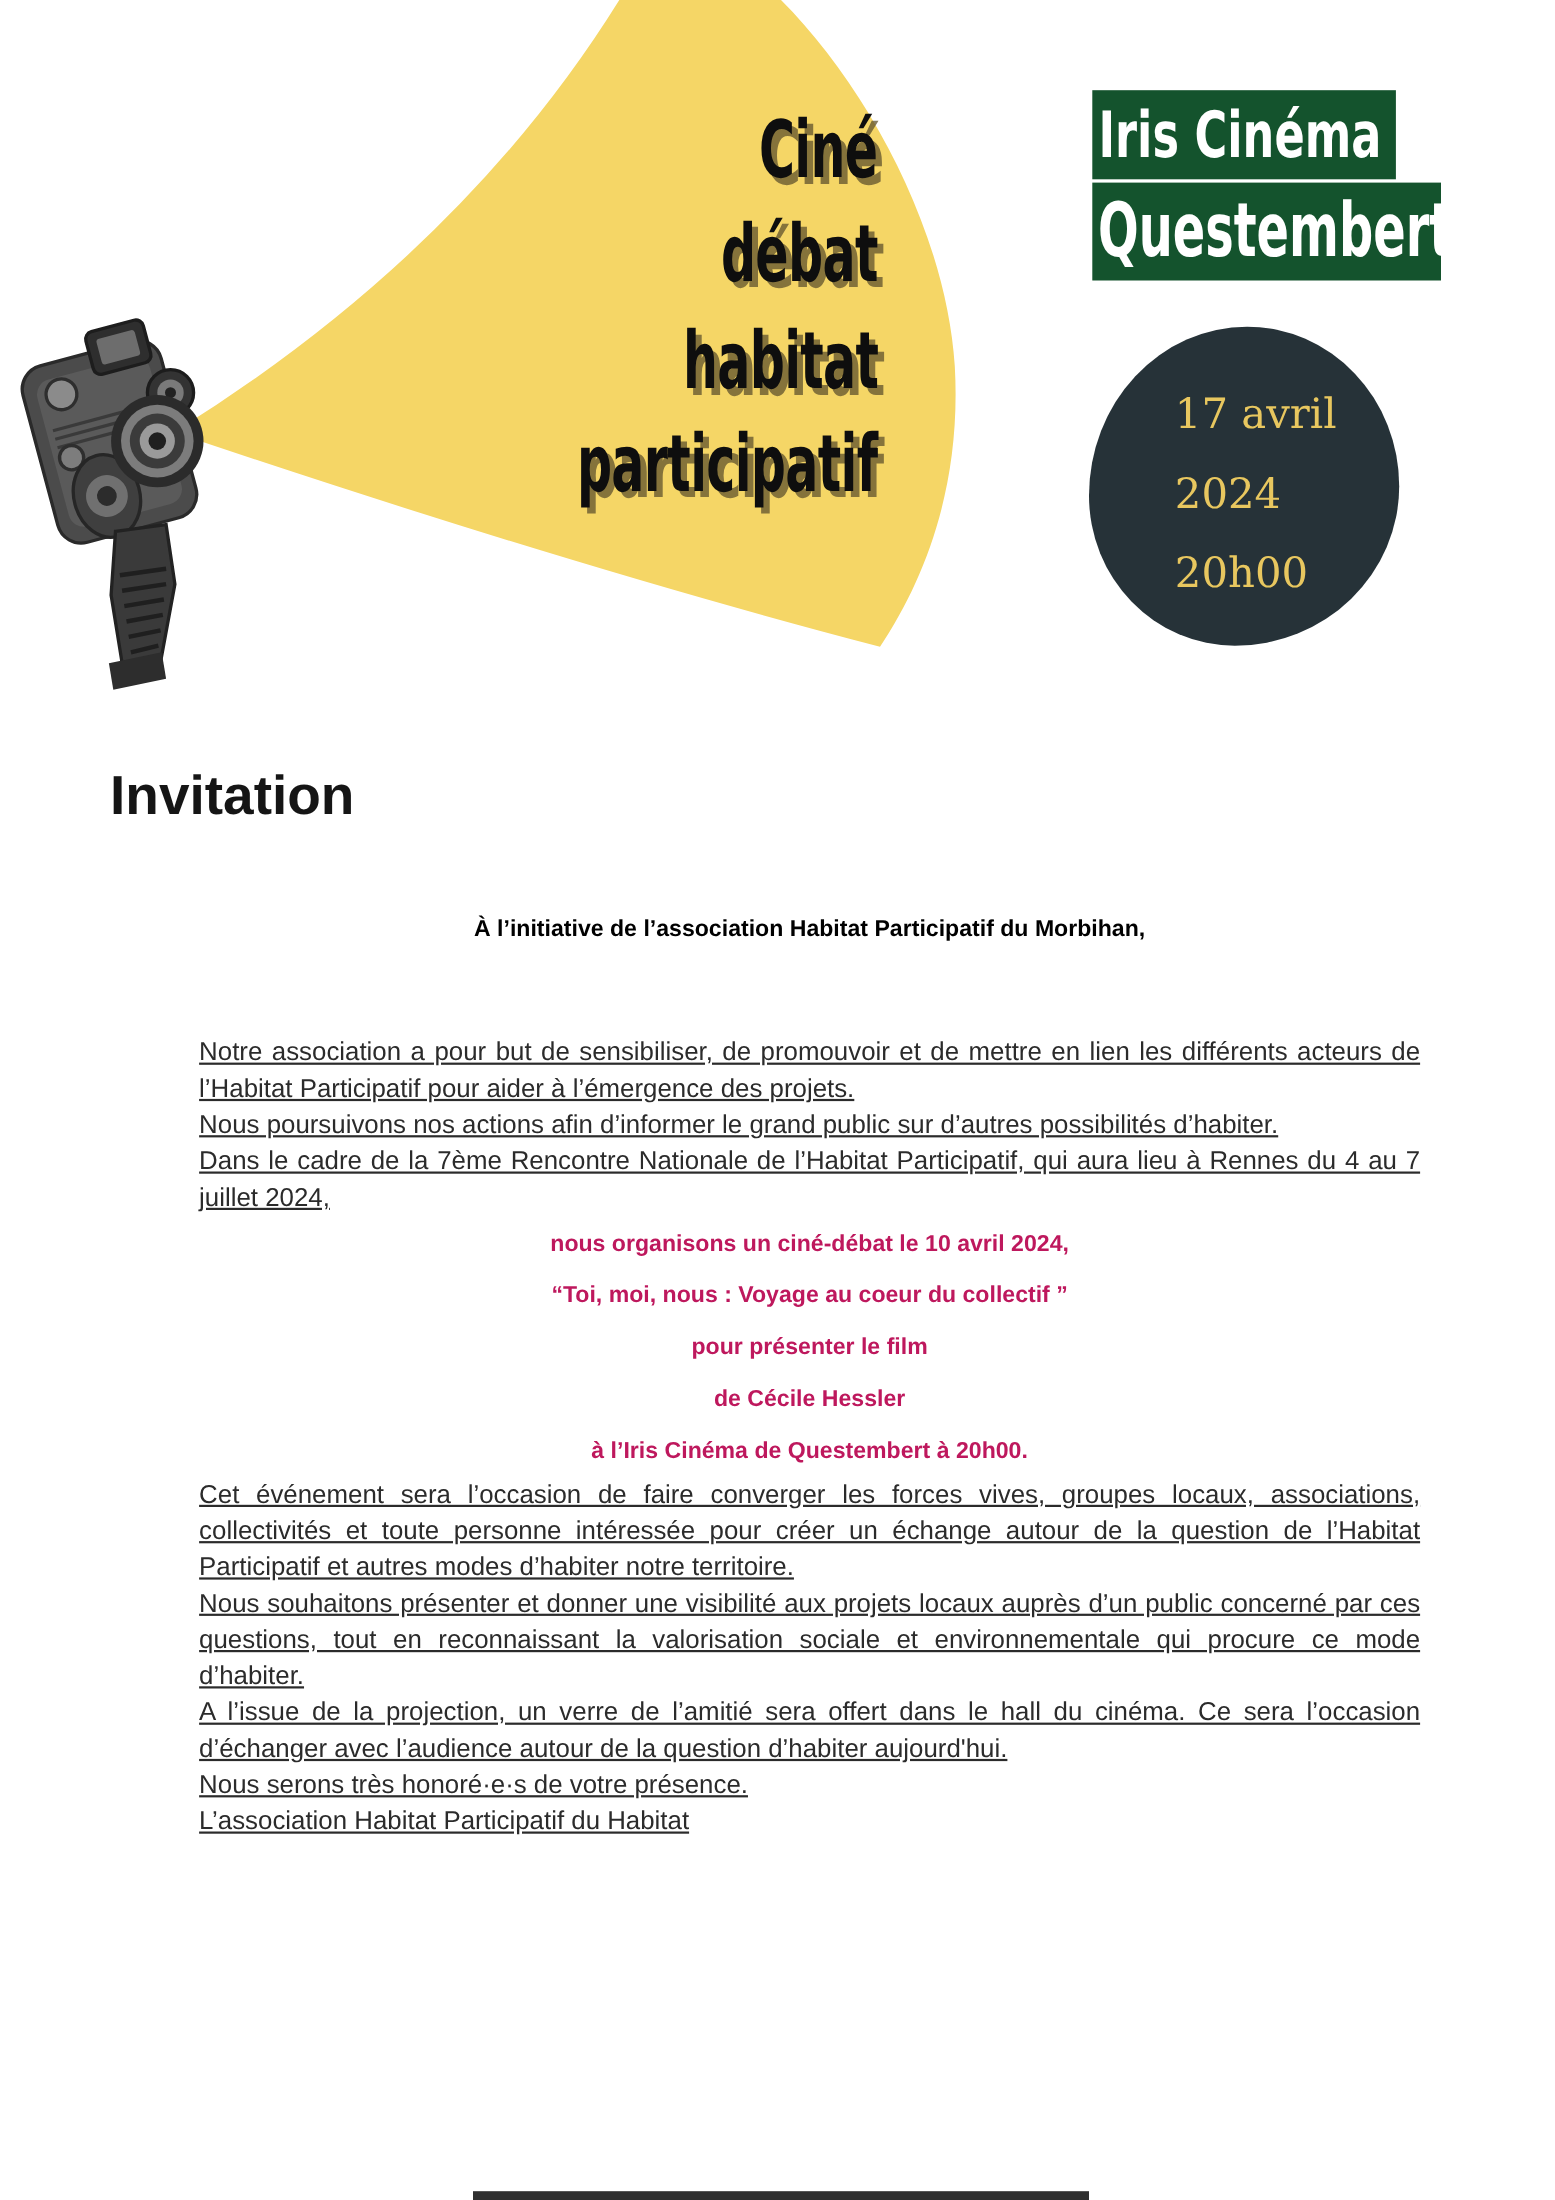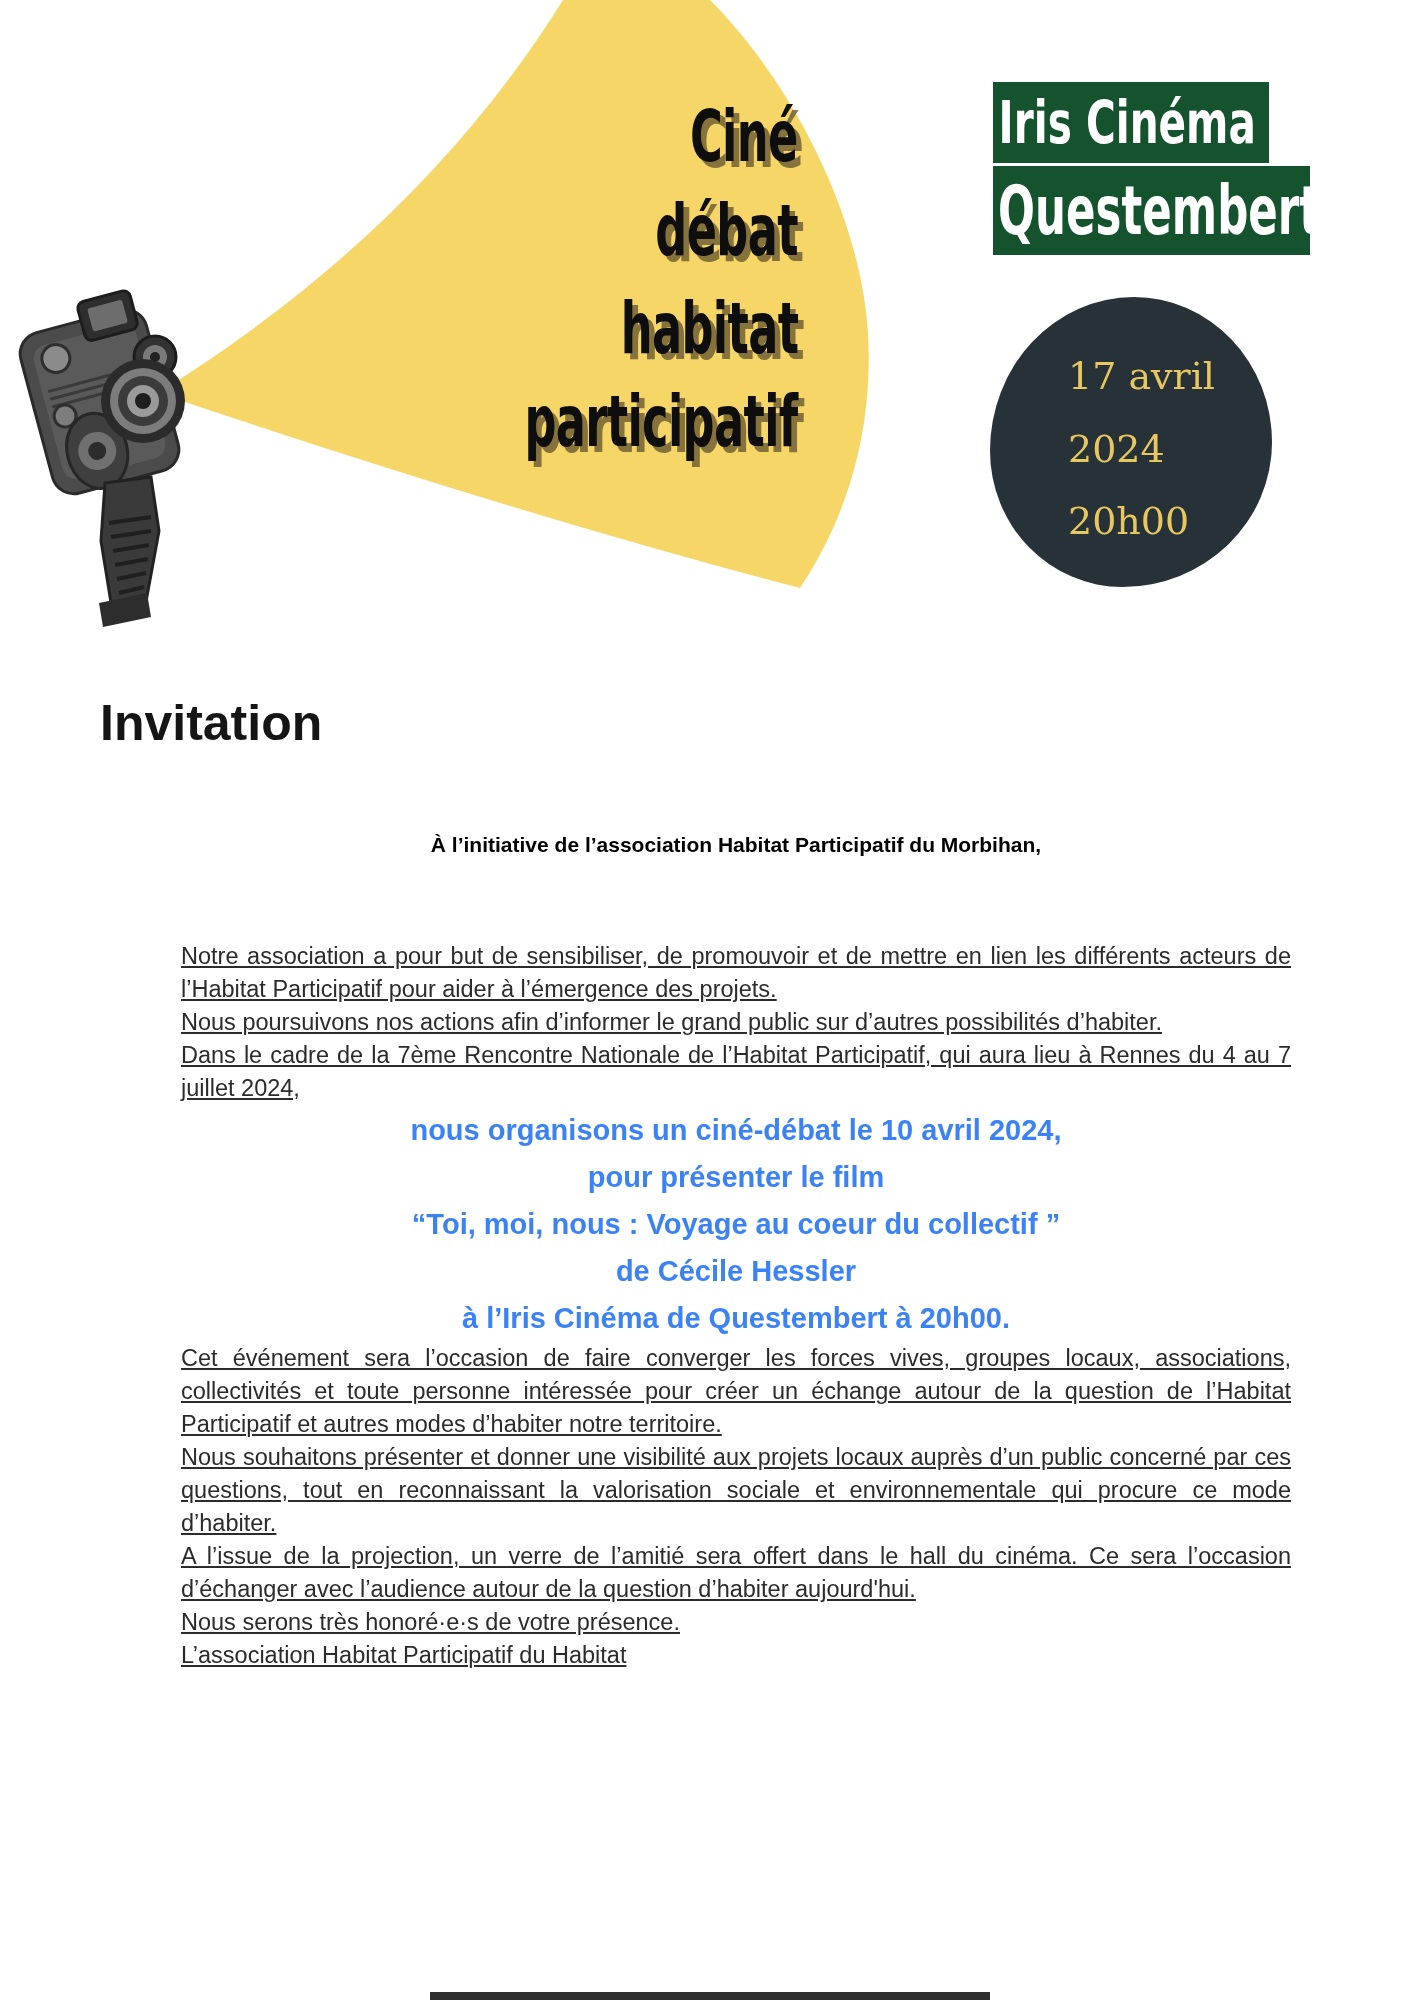--- a/index.html
+++ b/index.html
@@ -84,22 +84,22 @@
   .p2{margin-top:31px;}
   .p3{margin-top:31px;}
   .p4{margin-top:2px;}
   .p5{margin-top:26px;}
   .p6{margin-top:26px;}
   .p7{margin-top:30px;text-align:left;}
   .p8{margin-top:27px;text-align:left !important;}
   .highlight-block{
     margin-top:2px;
     text-align:center;
-    font-weight:bold;color:#3b82f6;
-    font-size:29px;line-height:47px;
+    font-weight:bold;color:#be185d;
+    font-size:21px;line-height:47px;
   }
   .page-bottom-artifact{
     position:absolute;left:430px;top:1992px;width:560px;height:8px;
     background:#2f2f2f;
   }
 </style>
 </head>
 <body>
 
 <div class="page">
@@ -164,22 +164,22 @@
   <div class="invitation-heading">Invitation</div>
 
   <div class="intro-line">À l’initiative de l’association Habitat Participatif du Morbihan,</div>
 
   <div class="content">
     <p class="p1">Notre association a pour but de sensibiliser, de promouvoir et de mettre en lien les différents acteurs de l’Habitat Participatif pour aider à l’émergence des projets.</p>
     <p class="p2">Nous poursuivons nos actions afin d’informer le grand public sur d’autres possibilités d’habiter.</p>
     <p class="p3">Dans le cadre de la 7ème Rencontre Nationale de l’Habitat Participatif, qui aura lieu à Rennes  du 4 au 7 juillet 2024,</p>
     <div class="highlight-block">
       <div>nous organisons un ciné-débat le 10 avril 2024,</div>
+      <div>“Toi, moi, nous : Voyage au coeur du collectif ”</div>
       <div>pour présenter le film</div>
-      <div>“Toi, moi, nous : Voyage au coeur du collectif ”</div>
       <div>de Cécile Hessler</div>
       <div>à l’Iris Cinéma de Questembert à 20h00.</div>
     </div>
     <p class="p4">Cet événement sera l’occasion de faire converger les forces vives, groupes locaux, associations, collectivités et toute personne intéressée pour créer un échange autour de la question de l’Habitat Participatif et autres modes d’habiter notre territoire.</p>
     <p class="p5">Nous souhaitons présenter et donner une visibilité aux projets locaux auprès d’un public concerné par ces questions, tout en reconnaissant la valorisation sociale et environnementale qui procure ce mode d’habiter.</p>
     <p class="p6">A l’issue de la projection, un verre de l’amitié sera offert dans le hall du cinéma. Ce sera l’occasion d’échanger avec l’audience autour de la question d’habiter aujourd'hui.</p>
     <p class="p7">Nous serons très honoré·e·s de votre présence.</p>
     <p class="p8">L’association Habitat Participatif du Habitat</p>
   </div>
 

